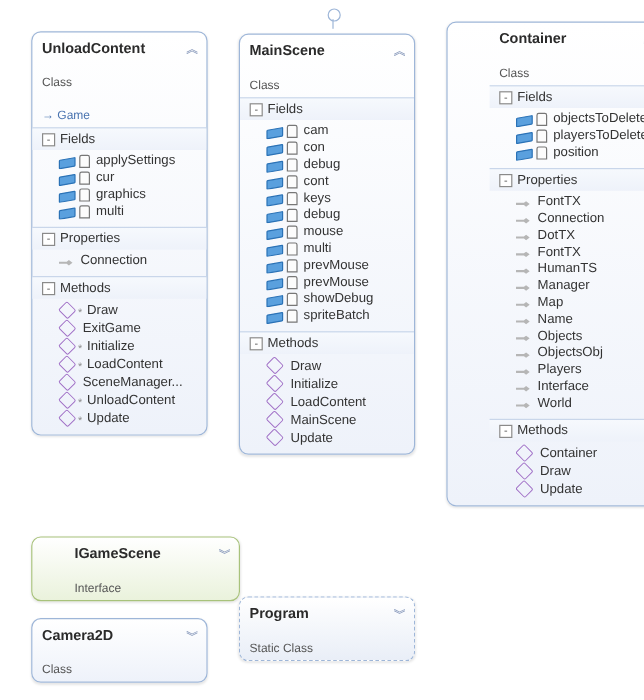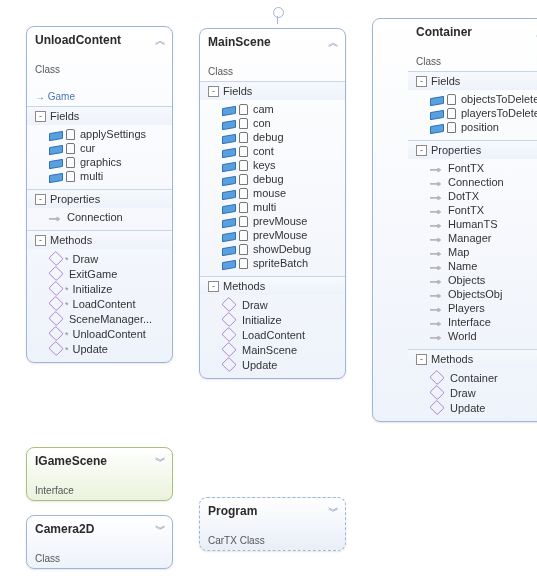--- a/index.html
+++ b/index.html
@@ -21,20 +21,21 @@
     border-radius: 8px;
     background: linear-gradient(#ffffff, #eef2fa 70%, #e7edf7);
     box-shadow: 0 1px 2px rgba(0,0,0,0.1);
   }
   .node-grad {
     background: linear-gradient(#ffffff, #eef2fa);
   }
   .igame {
     background: linear-gradient(#ffffff, #eaf2dc);
     border-color: #a8c27b;
+    padding-left: 27px;
   }
   .static {
     border-style: dashed;
     background: linear-gradient(#ffffff, #e9eef7);
   }
   .header {
     padding: 6px 8px 4px 8px;
     position: relative;
   }
   .title {
@@ -475,18 +476,18 @@
     <div class="header">
       <div class="title">Camera2D</div>
       <div class="stereo">Class</div>
       <span class="chev">︾</span>
     </div>
   </div>
 
   <div class="node static" style="left:187px; top:485px; width:145px;">
     <div class="header">
       <div class="title">Program</div>
-      <div class="stereo">CarTX Class</div>
+      <div class="stereo">Static Class</div>
       <span class="chev">︾</span>
     </div>
   </div>
 
 </div>
 
 </body></html>

